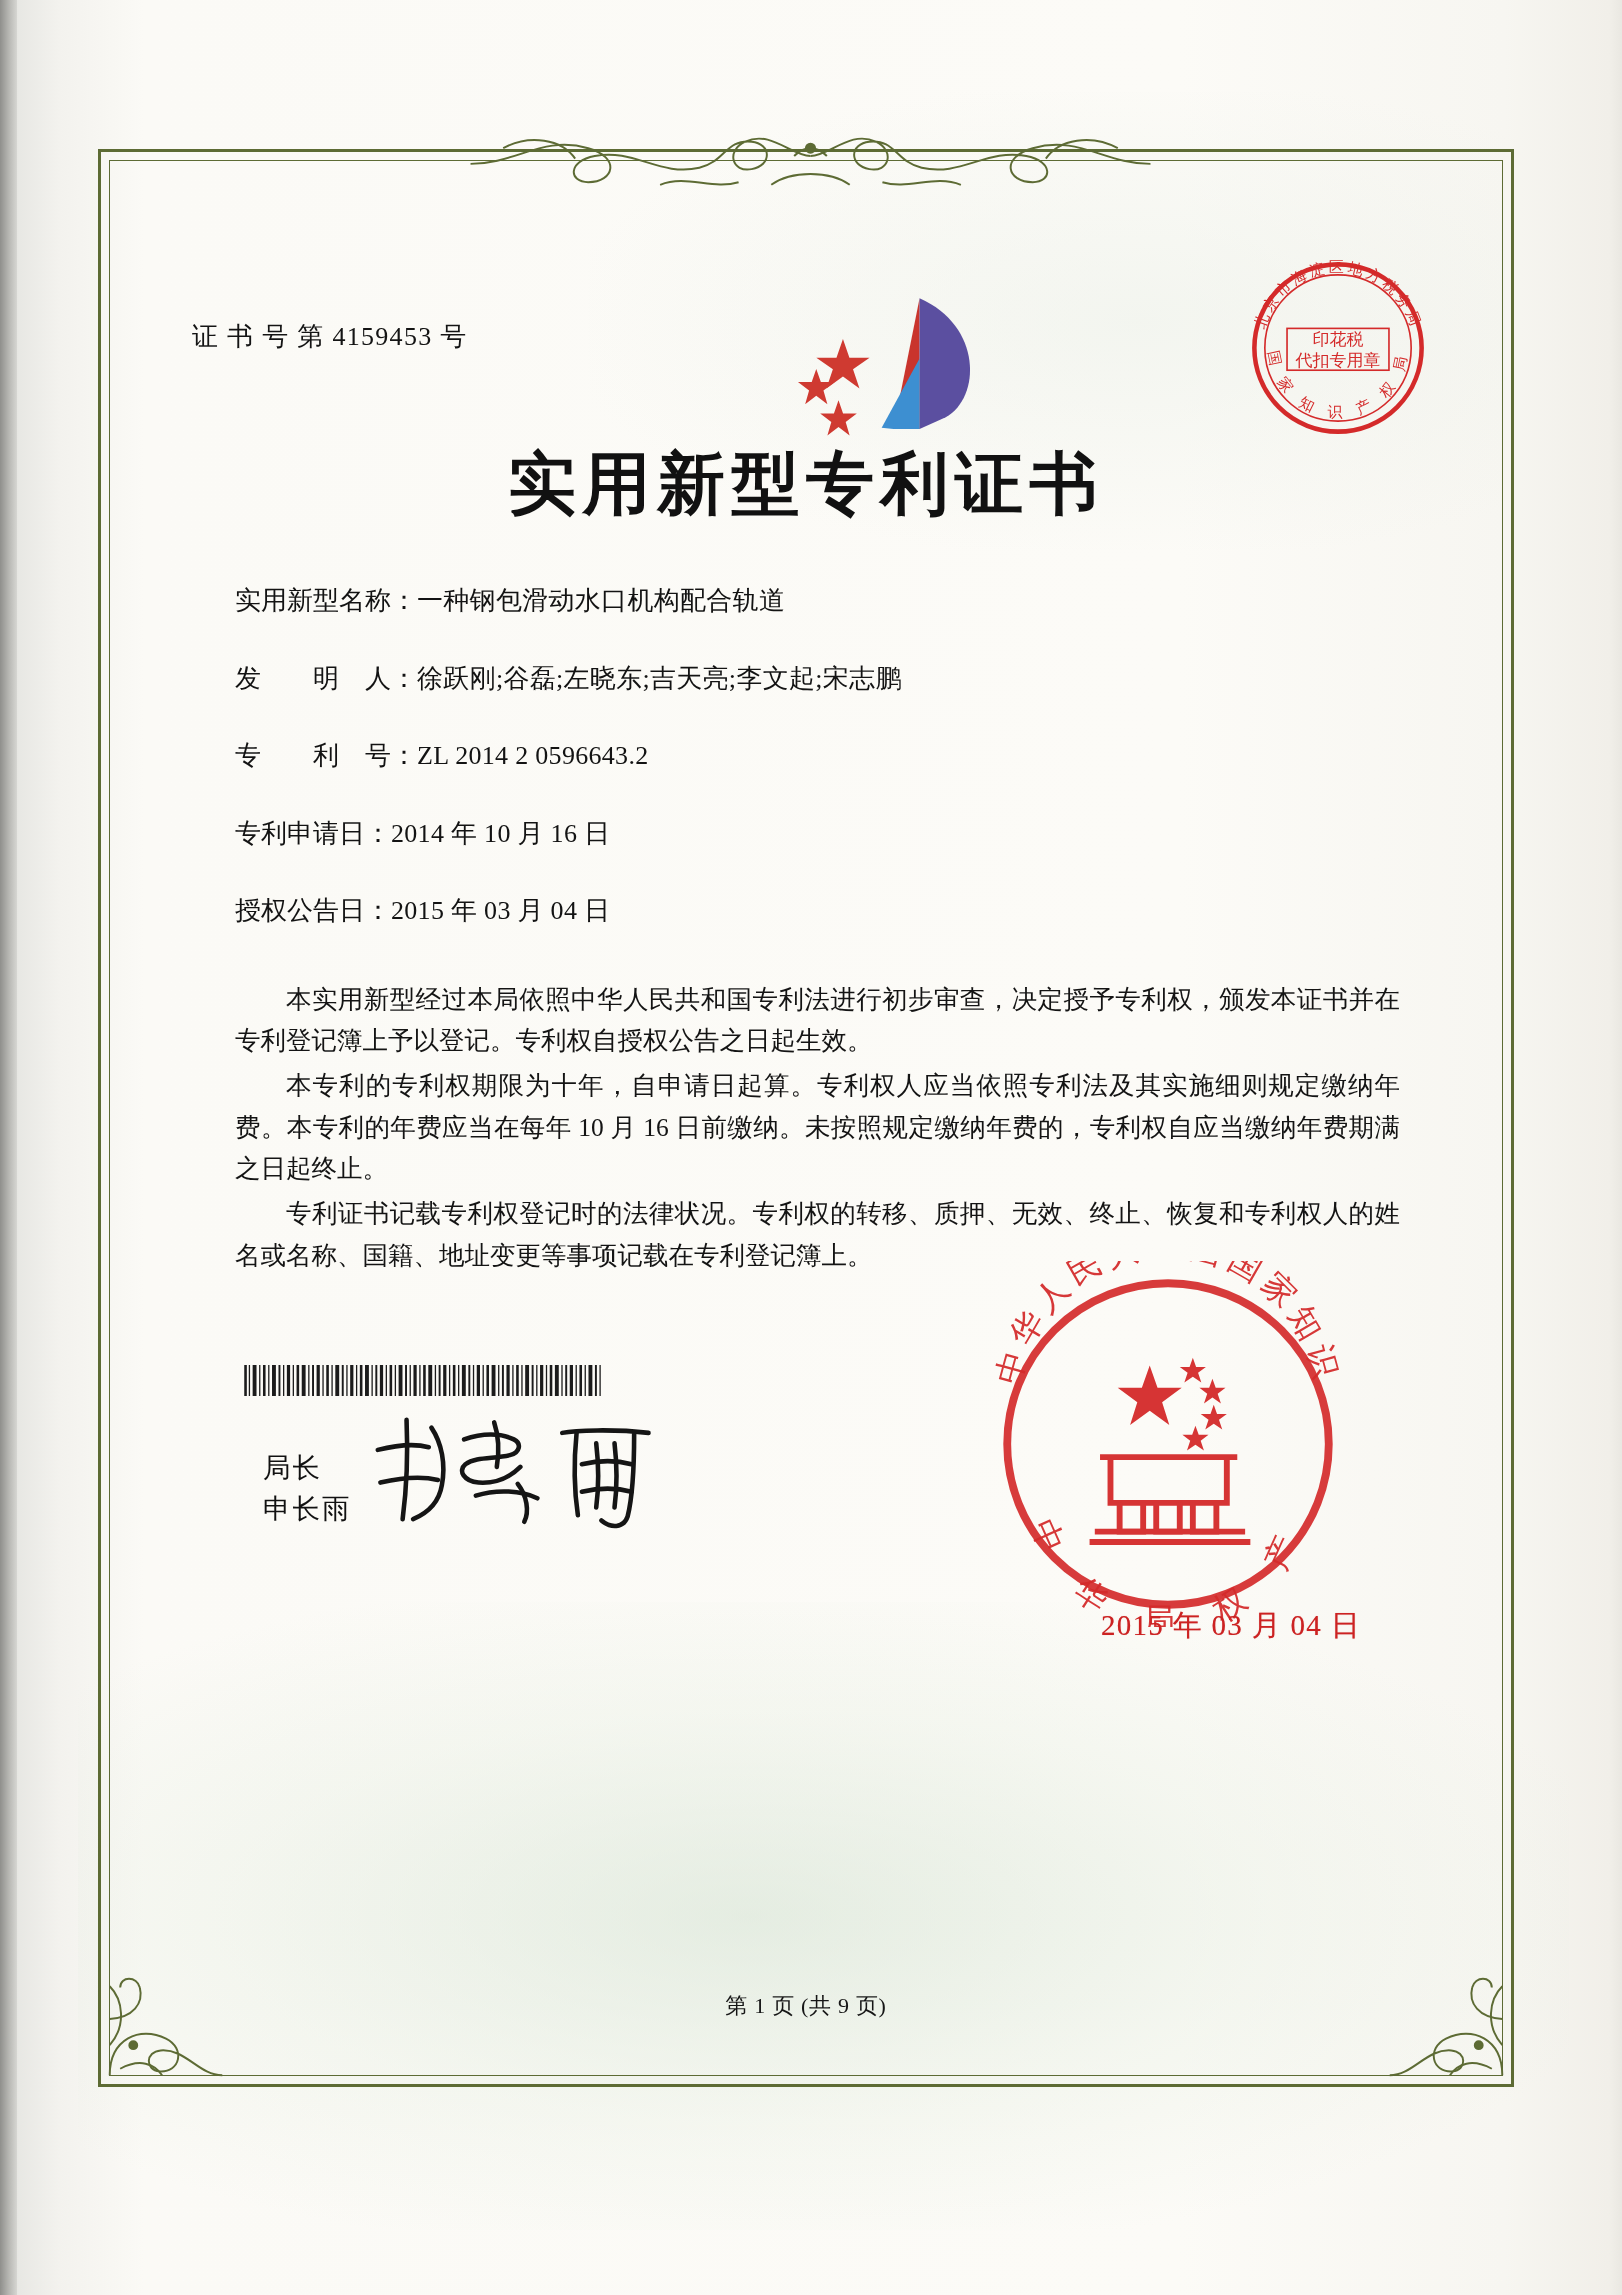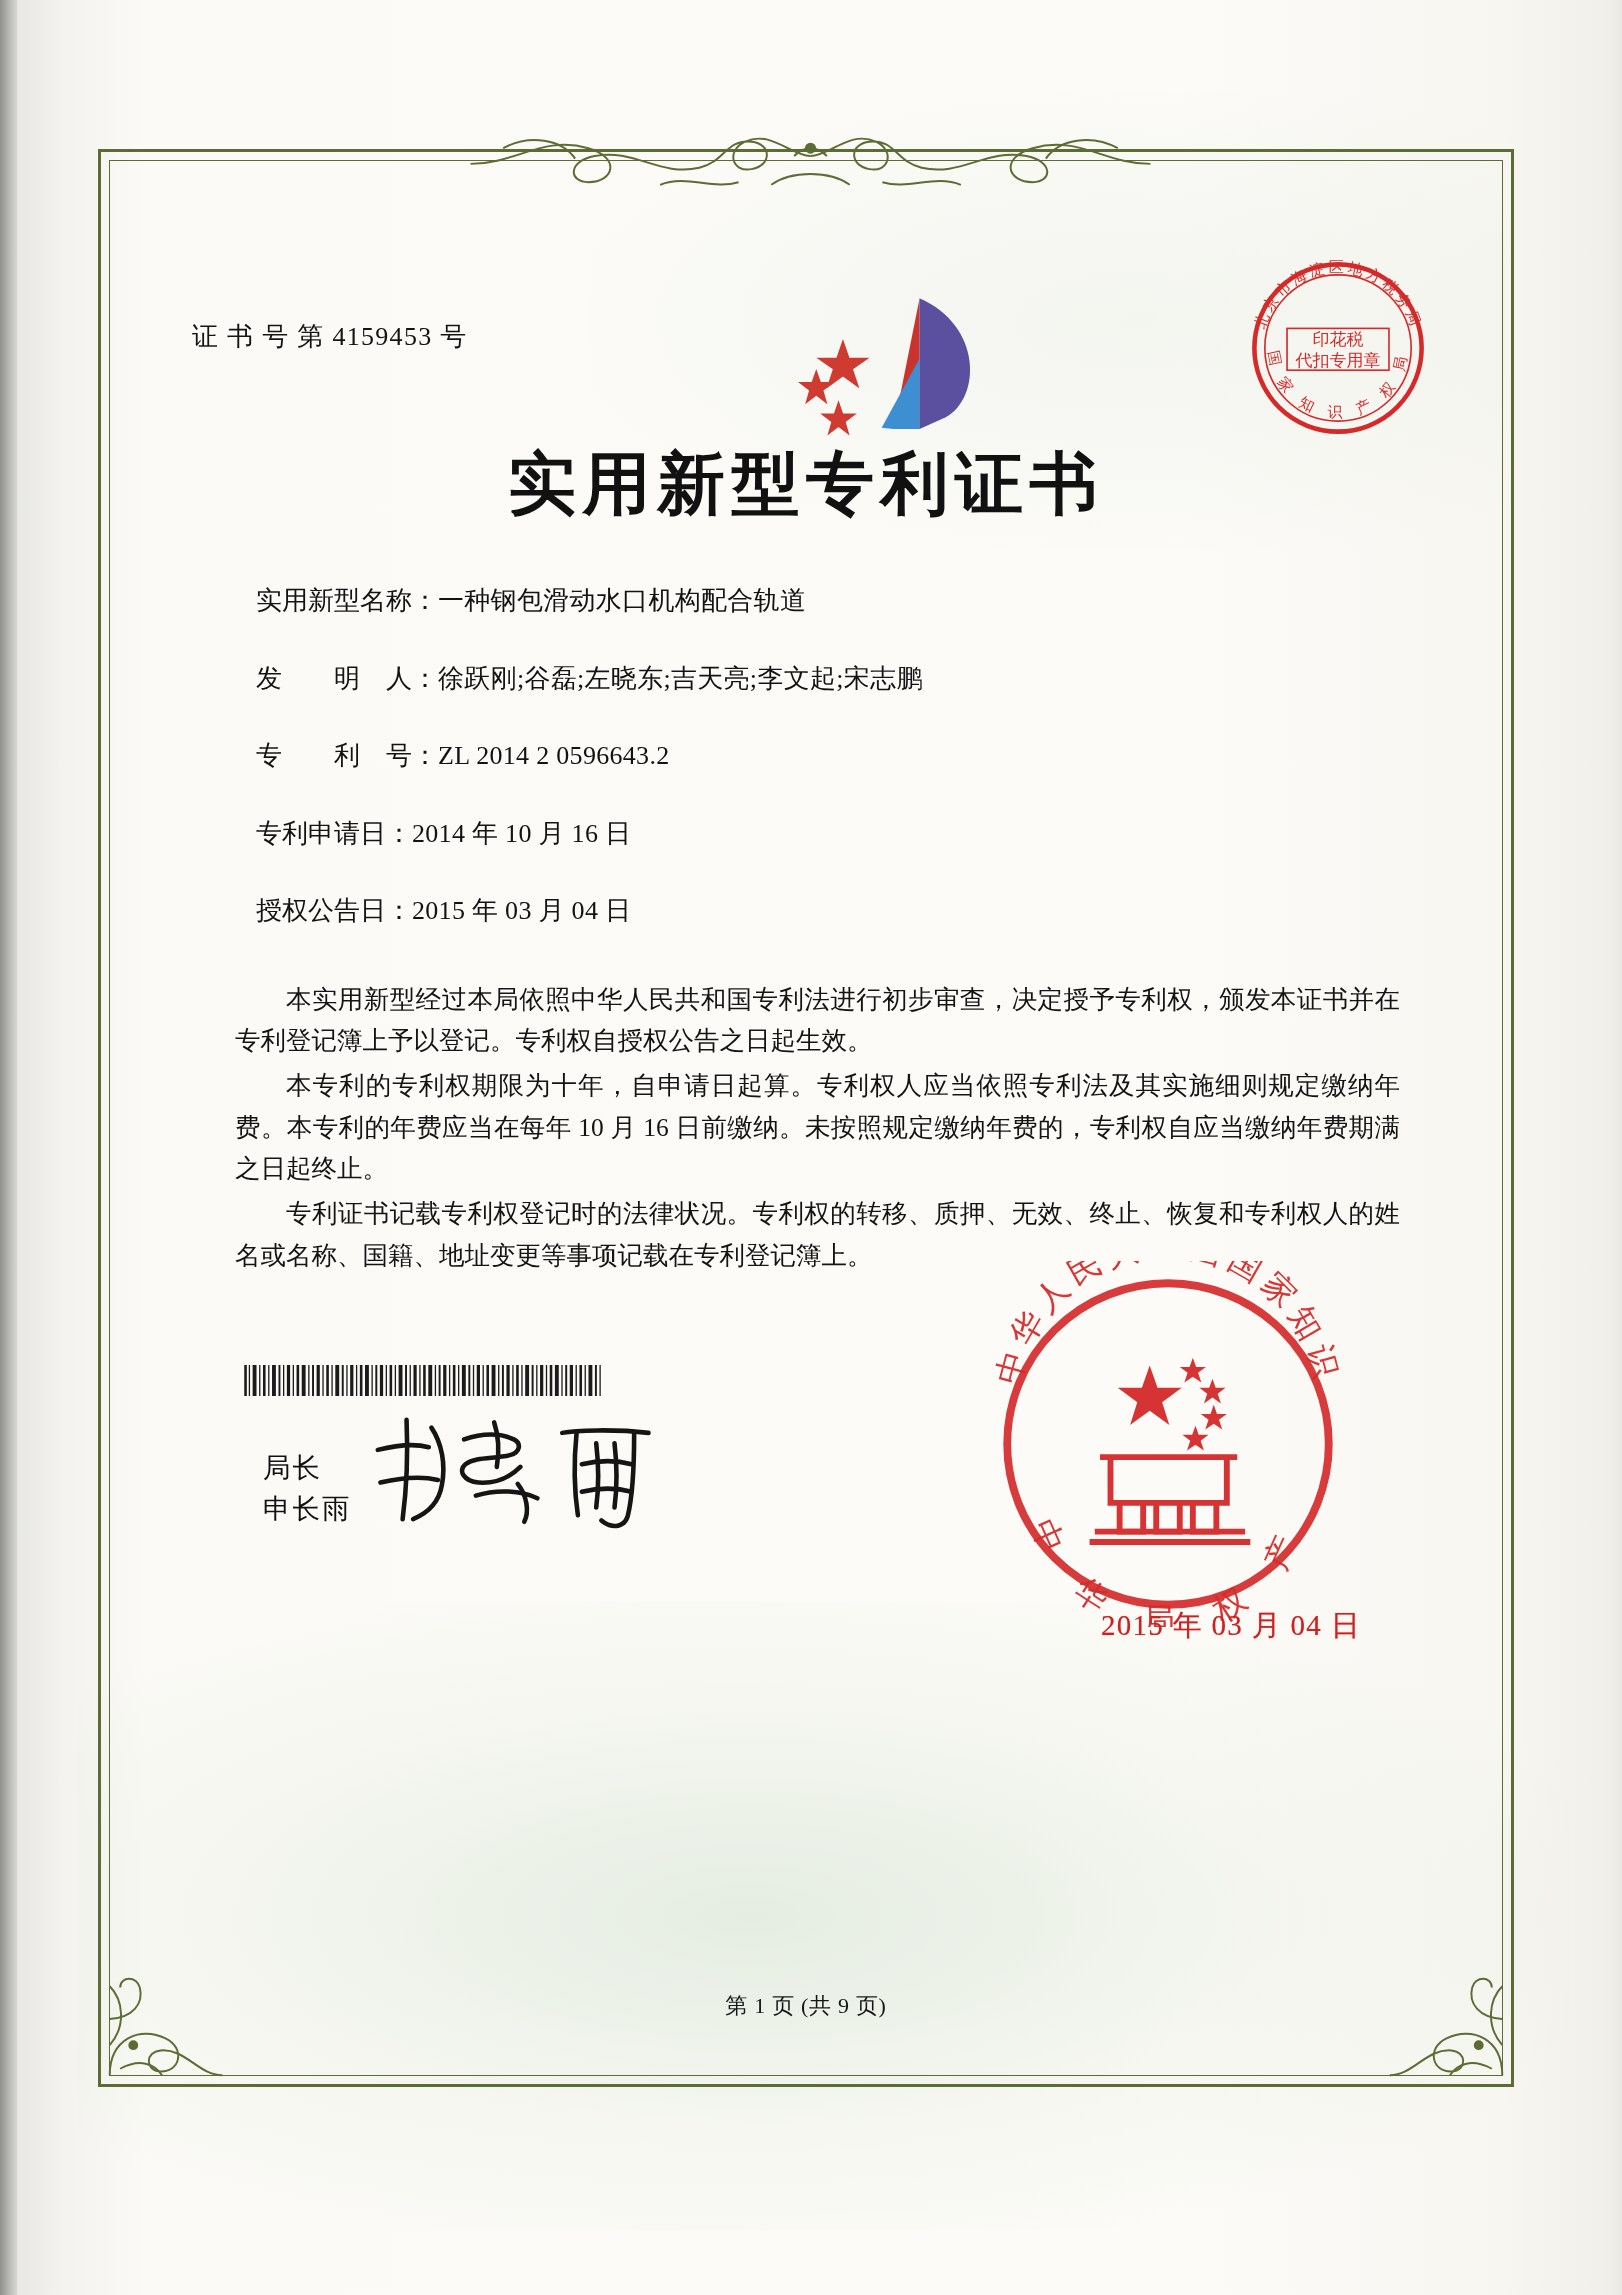--- a/index.html
+++ b/index.html
@@ -136,21 +136,21 @@
     top: 399px;
     right: 39px;
   }
   .field {
     font-size: 26px;
     color: #131313;
     margin-bottom: 49px;
     white-space: nowrap;
     line-height: 1.1;
   }
-  .field .lbl { letter-spacing: 0px; margin-left: 21px; }
+  .field .lbl { letter-spacing: 0px; }
   .field .val { letter-spacing: 0.3px; }
 
   .paragraphs {
     position: absolute;
     left: 98px;
     right: 75px;
     top: 791px;
     font-size: 25.5px;
     color: #141414;
     line-height: 1.62;

